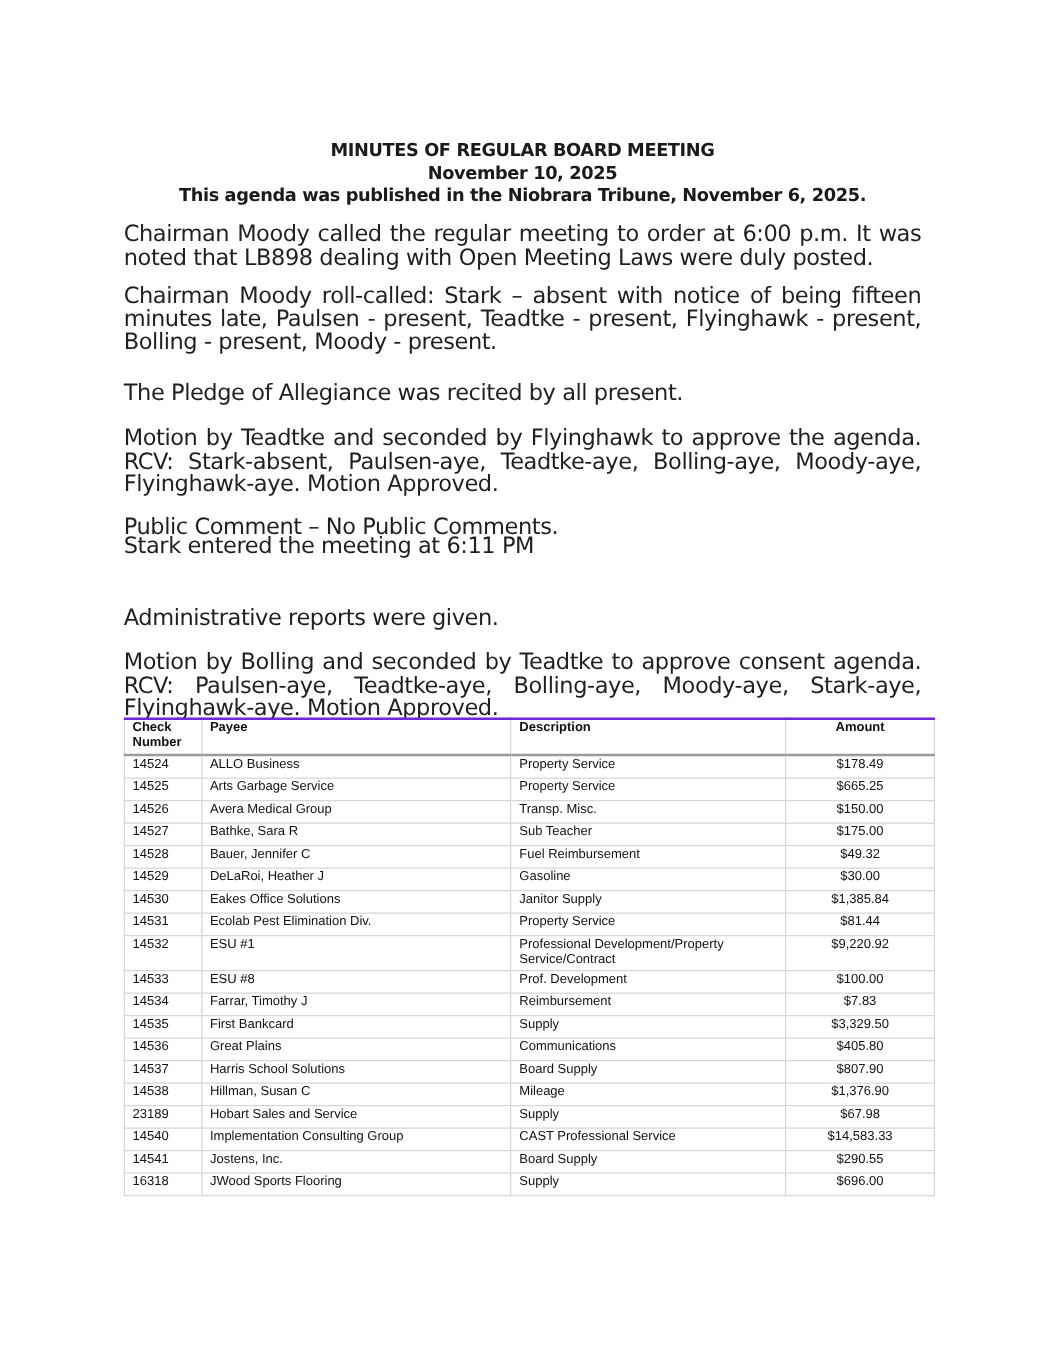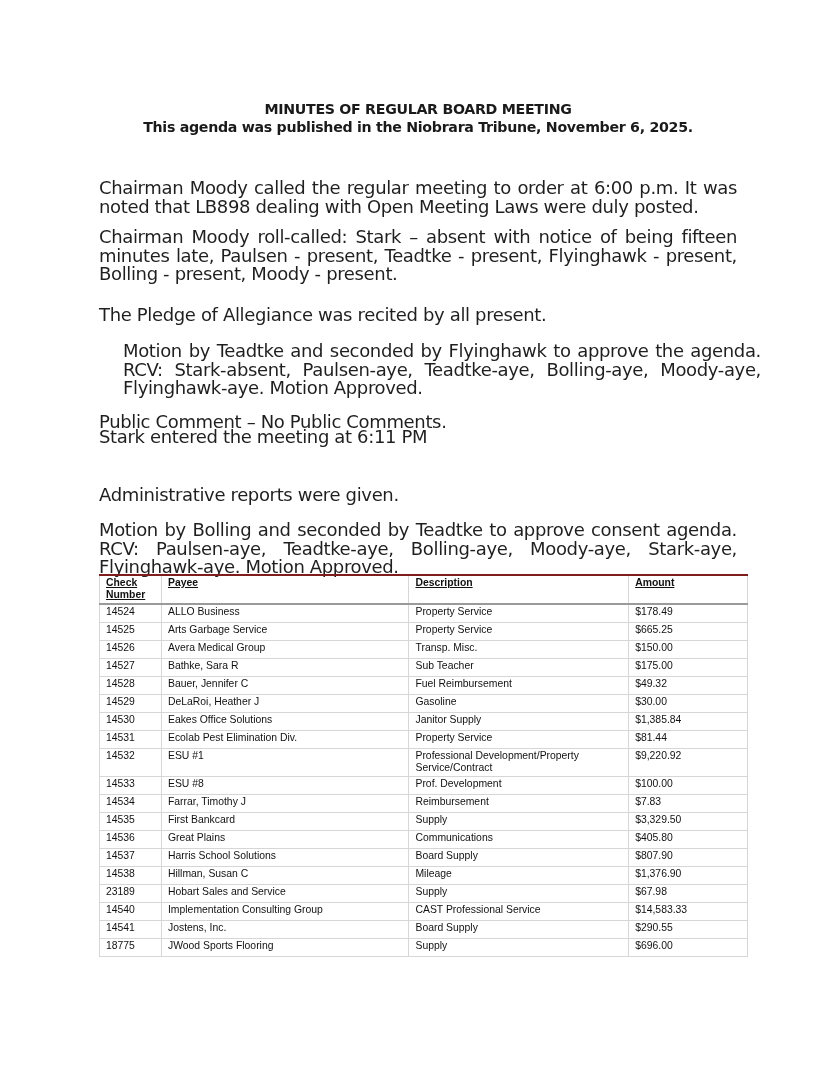--- a/index.html
+++ b/index.html
@@ -1,41 +1,42 @@
 <!DOCTYPE html>
 <html><head>
 <meta charset="utf-8">
 <style>
   html, body { margin: 0; padding: 0; background: #ffffff; }
   body { width: 835px; height: 1080px; position: relative; overflow: hidden; color: #1a1a1a; }
   .page { position: absolute; left: 99px; top: 0; width: 638px; }
   .title { font-family: "DejaVu Sans", sans-serif; font-weight: bold; text-align: center; font-size: 14.2px; line-height: 18px; letter-spacing: -0.3px; }
-  .title-block { position: absolute; top: 100px; left: 0; width: 638px; }
+  .title-block { position: absolute; top: 112px; left: 0; width: 638px; }
   .para { font-family: "DejaVu Sans", sans-serif; font-size: 18px; line-height: 18.7px; letter-spacing: -0.35px; text-align: justify; margin: 0; position: absolute; left: 0; width: 638px; color: #1f1f1f; }
   table.checks { position: absolute; left: 0; top: 574px; width: 649px; border-collapse: collapse; font-family: "Liberation Sans", sans-serif; font-size: 10.4px; color: #111; }
   table.checks th, table.checks td { border: 1px solid #d6d6d6; padding: 1px 6px 2px 6px; vertical-align: top; line-height: 12px; }
-  table.checks thead tr { border-top: 2px solid #7f1d1d; text-decoration: underline; }
+  table.checks thead tr { border-top: 2px solid #6d28d9; }
   table.checks th { font-weight: bold; text-align: left; border-bottom: 2px solid #9a9a9a; height: 24px; }
-  table.checks th.amt, table.checks td.amt { text-align: left; }
+  table.checks th.amt, table.checks td.amt { text-align: center; }
   table.checks td { height: 14px; }
   col.c1 { width: 62px; } col.c2 { width: 248px; } col.c3 { width: 220px; } col.c4 { width: 119px; }
 </style>
 </head>
 <body>
 
 <div class="page">
   <div class="title-block">
     <div class="title">MINUTES OF REGULAR BOARD MEETING</div>
+    <div class="title">November 10, 2025</div>
     <div class="title">This agenda was published in the Niobrara Tribune, November 6, 2025.</div>
   </div>
 
   <p class="para" style="top:179px;">Chairman Moody called the regular meeting to order at 6:00 p.m. It was noted that LB898 dealing with Open Meeting Laws were duly posted.</p>
   <p class="para" style="top:228px;">Chairman Moody roll-called: Stark – absent with notice of being fifteen minutes late, Paulsen - present, Teadtke - present, Flyinghawk - present, Bolling - present, Moody - present.</p>
   <p class="para" style="top:306px;">The Pledge of Allegiance was recited by all present.</p>
-  <p class="para" style="top:342px;margin-left:24px;">Motion by Teadtke and seconded by Flyinghawk to approve the agenda. RCV: Stark-absent, Paulsen-aye, Teadtke-aye, Bolling-aye, Moody-aye, Flyinghawk-aye. Motion Approved.</p>
+  <p class="para" style="top:342px;">Motion by Teadtke and seconded by Flyinghawk to approve the agenda. RCV: Stark-absent, Paulsen-aye, Teadtke-aye, Bolling-aye, Moody-aye, Flyinghawk-aye. Motion Approved.</p>
   <p class="para" style="top:413px;">Public Comment – No Public Comments.</p>
   <p class="para" style="top:428px;">Stark entered the meeting at 6:11 PM</p>
   <p class="para" style="top:486px;">Administrative reports were given.</p>
   <p class="para" style="top:521px;">Motion by Bolling and seconded by Teadtke to approve consent agenda. RCV: Paulsen-aye, Teadtke-aye, Bolling-aye, Moody-aye, Stark-aye, Flyinghawk-aye. Motion Approved.</p>
 
   <table class="checks">
     <colgroup>
         <col class="c1">
         <col class="c2">
         <col class="c3">
@@ -152,20 +153,20 @@
           <td>CAST Professional Service</td>
           <td class="amt">$14,583.33</td>
         </tr>
         <tr>
           <td>14541</td>
           <td>Jostens, Inc.</td>
           <td>Board Supply</td>
           <td class="amt">$290.55</td>
         </tr>
         <tr>
-          <td>18775</td>
+          <td>16318</td>
           <td>JWood Sports Flooring</td>
           <td>Supply</td>
           <td class="amt">$696.00</td>
         </tr>
       </tbody>
   </table>
 </div>
 
 </body></html>

